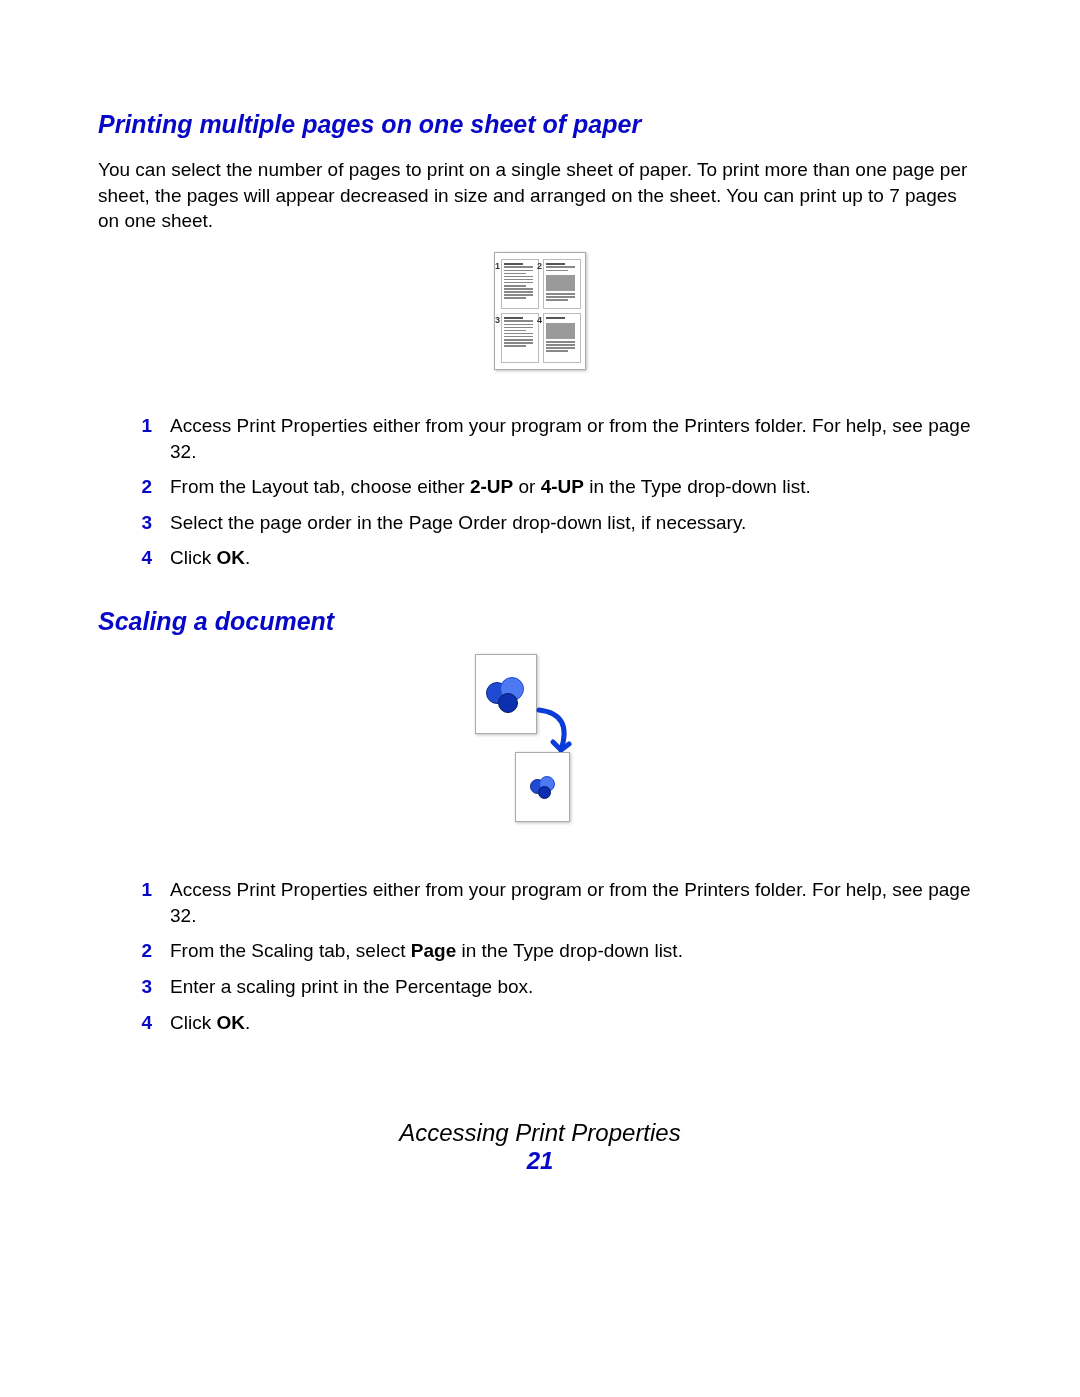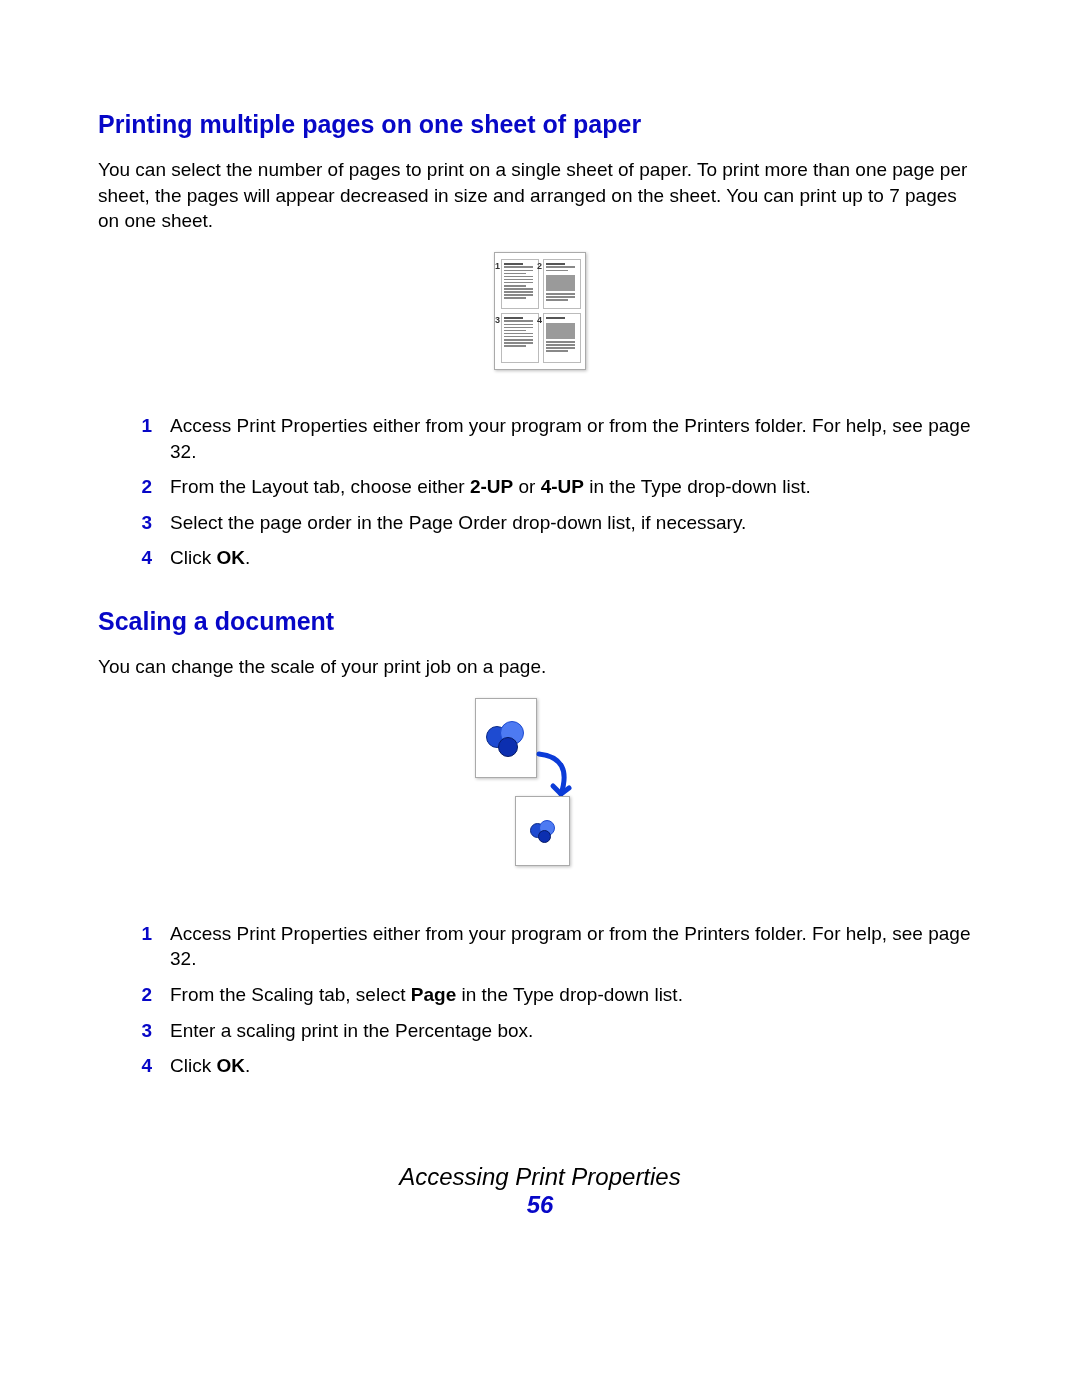--- a/index.html
+++ b/index.html
@@ -11,20 +11,21 @@
     color: #000;
     width: 1080px;
   }
   .page {
     padding: 110px 98px 60px 98px;
     box-sizing: border-box;
     width: 1080px;
   }
   h2.section-heading {
     color: #0707c7;
+    font-style: italic;
     font-weight: bold;
     font-size: 25px;
     margin: 0 0 18px 0;
   }
   p.intro {
     margin: 0 0 18px 0;
     line-height: 1.35;
   }
   .figure-center {
     text-align: center;
@@ -240,21 +241,20 @@
     </li>
     <li>
       <span class="num">4</span>
       <span class="body">
         <span>Click </span><span class="bold">OK</span><span>.</span>
       </span>
     </li>
   </ol>
 
   <h2 class="section-heading">Scaling a document</h2>
-  <p class="intro">You can change the scale of your print job on a page.</p>
 
   <div class="figure-center">
     <div class="fig-scale">
       <div class="sheet big">
         <div class="circles">
             <div class="c c1"></div>
             <div class="c c2"></div>
             <div class="c c3"></div>
           </div>
       </div>
@@ -292,16 +292,16 @@
     <li>
       <span class="num">4</span>
       <span class="body">
         <span>Click </span><span class="bold">OK</span><span>.</span>
       </span>
     </li>
   </ol>
 
   <div class="footer">
     <div>Accessing Print Properties</div>
-    <div class="pgnum">56</div>
+    <div class="pgnum">21</div>
   </div>
 
 </div>
 
 </body></html>

